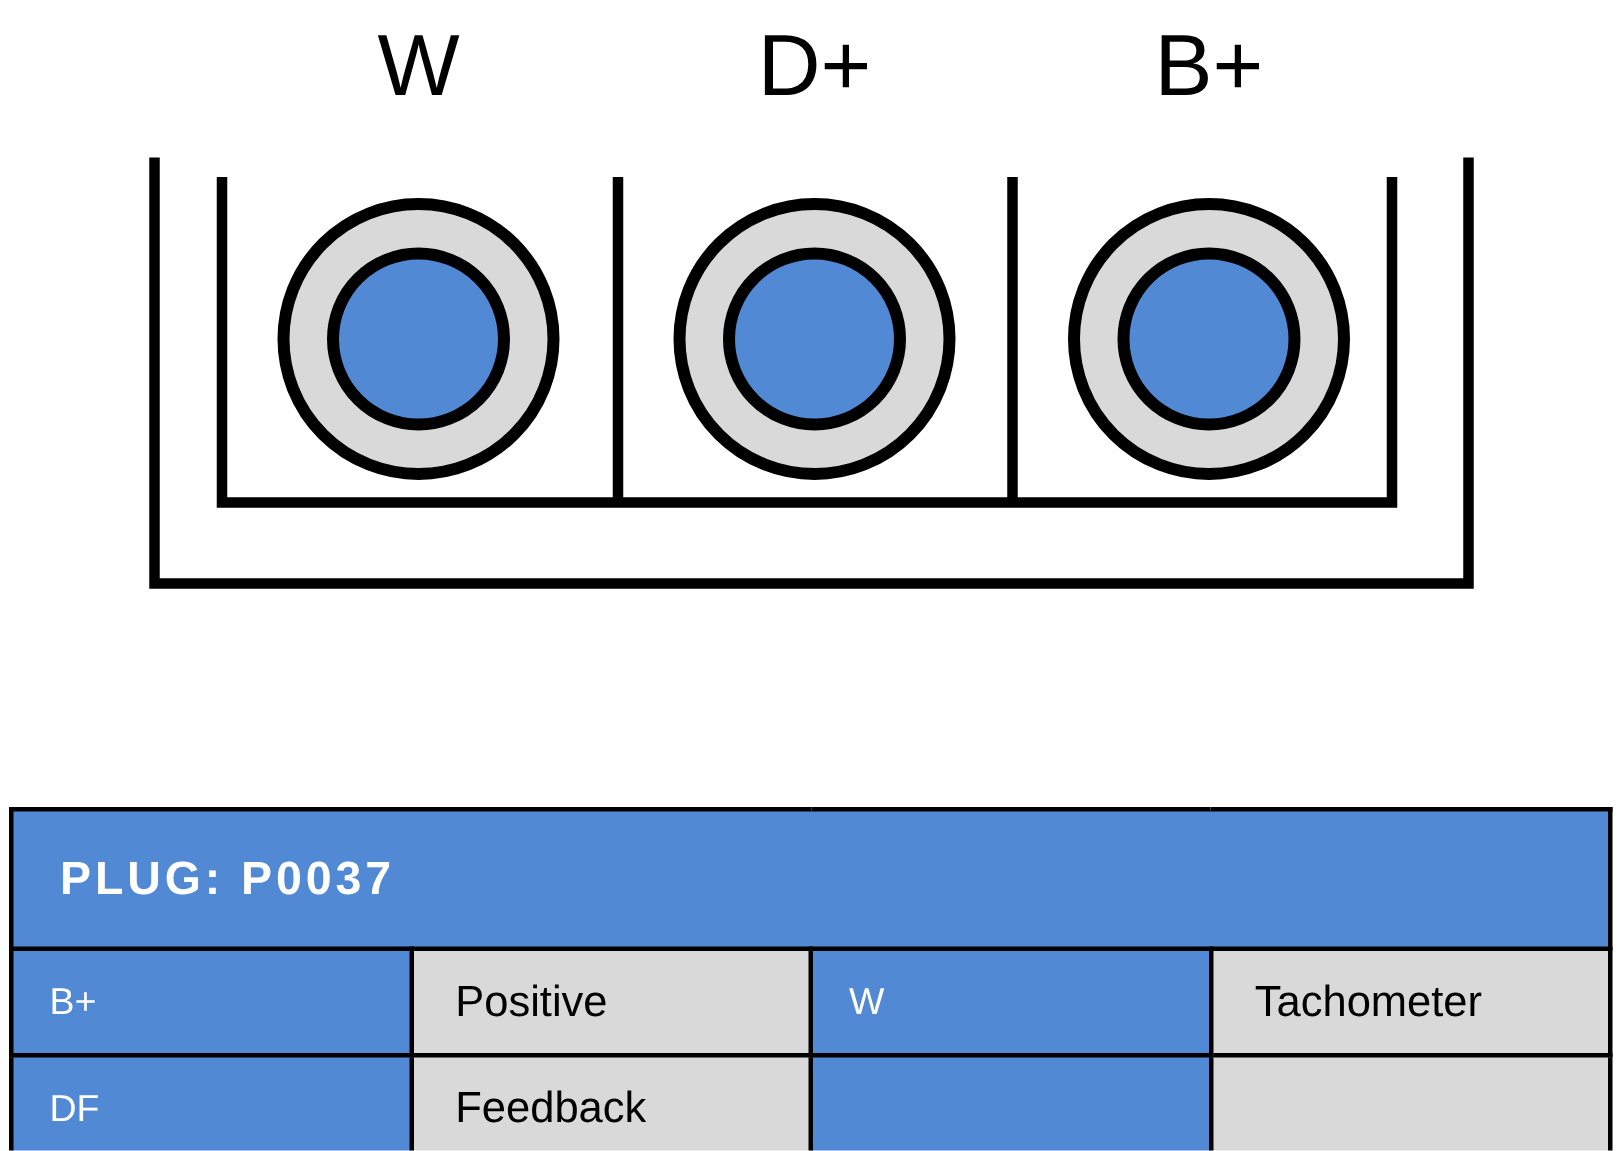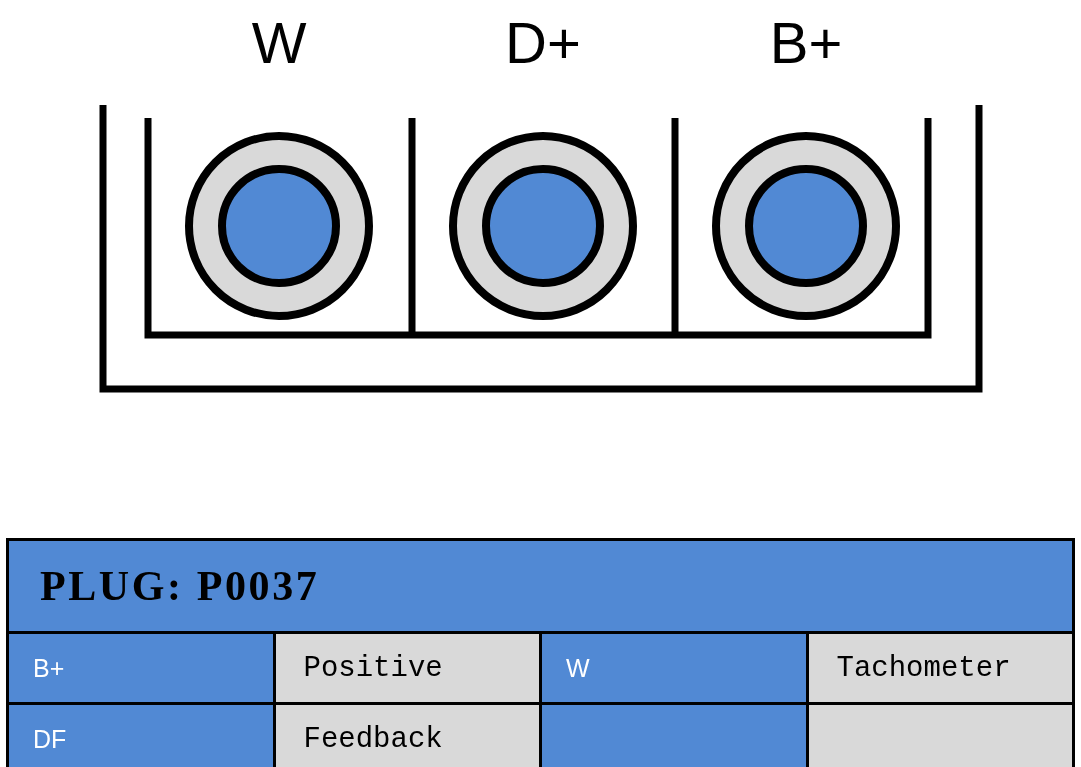--- a/index.html
+++ b/index.html
@@ -50,42 +50,41 @@
     border: 3px solid #000000;
     padding: 0;
     vertical-align: middle;
   }
   .table-header-cell {
     background: #5189d4;
     height: 90px;
     padding-left: 31px !important;
   }
   .table-header-text {
-    color: #000000;
-    font-size: 42px;
+    color: #ffffff;
+    font-size: 31px;
     font-weight: bold;
     letter-spacing: 2.6px;
-    font-family: Liberation Serif, serif;
+    font-family: Liberation Sans, sans-serif;
   }
   .cell-key {
     background: #5189d4;
     color: #ffffff;
     font-size: 25px;
     height: 68px;
     padding-left: 24px !important;
     white-space: nowrap;
   }
   .cell-val {
     background: #d9d9d9;
     color: #000000;
     font-size: 29px;
     height: 68px;
     padding-left: 28px !important;
     white-space: nowrap;
-    font-family: Liberation Mono, monospace;
   }
   .cell-key-empty { background: #5189d4; }
   .cell-val-empty { background: #d9d9d9; }
   .col-k1 { width: 130px; }
   .col-v1 { width: 404px; }
   .col-k2 { width: 131px; }
   .col-v2 { width: 398px; }
 </style>
 </head>
 <body>

